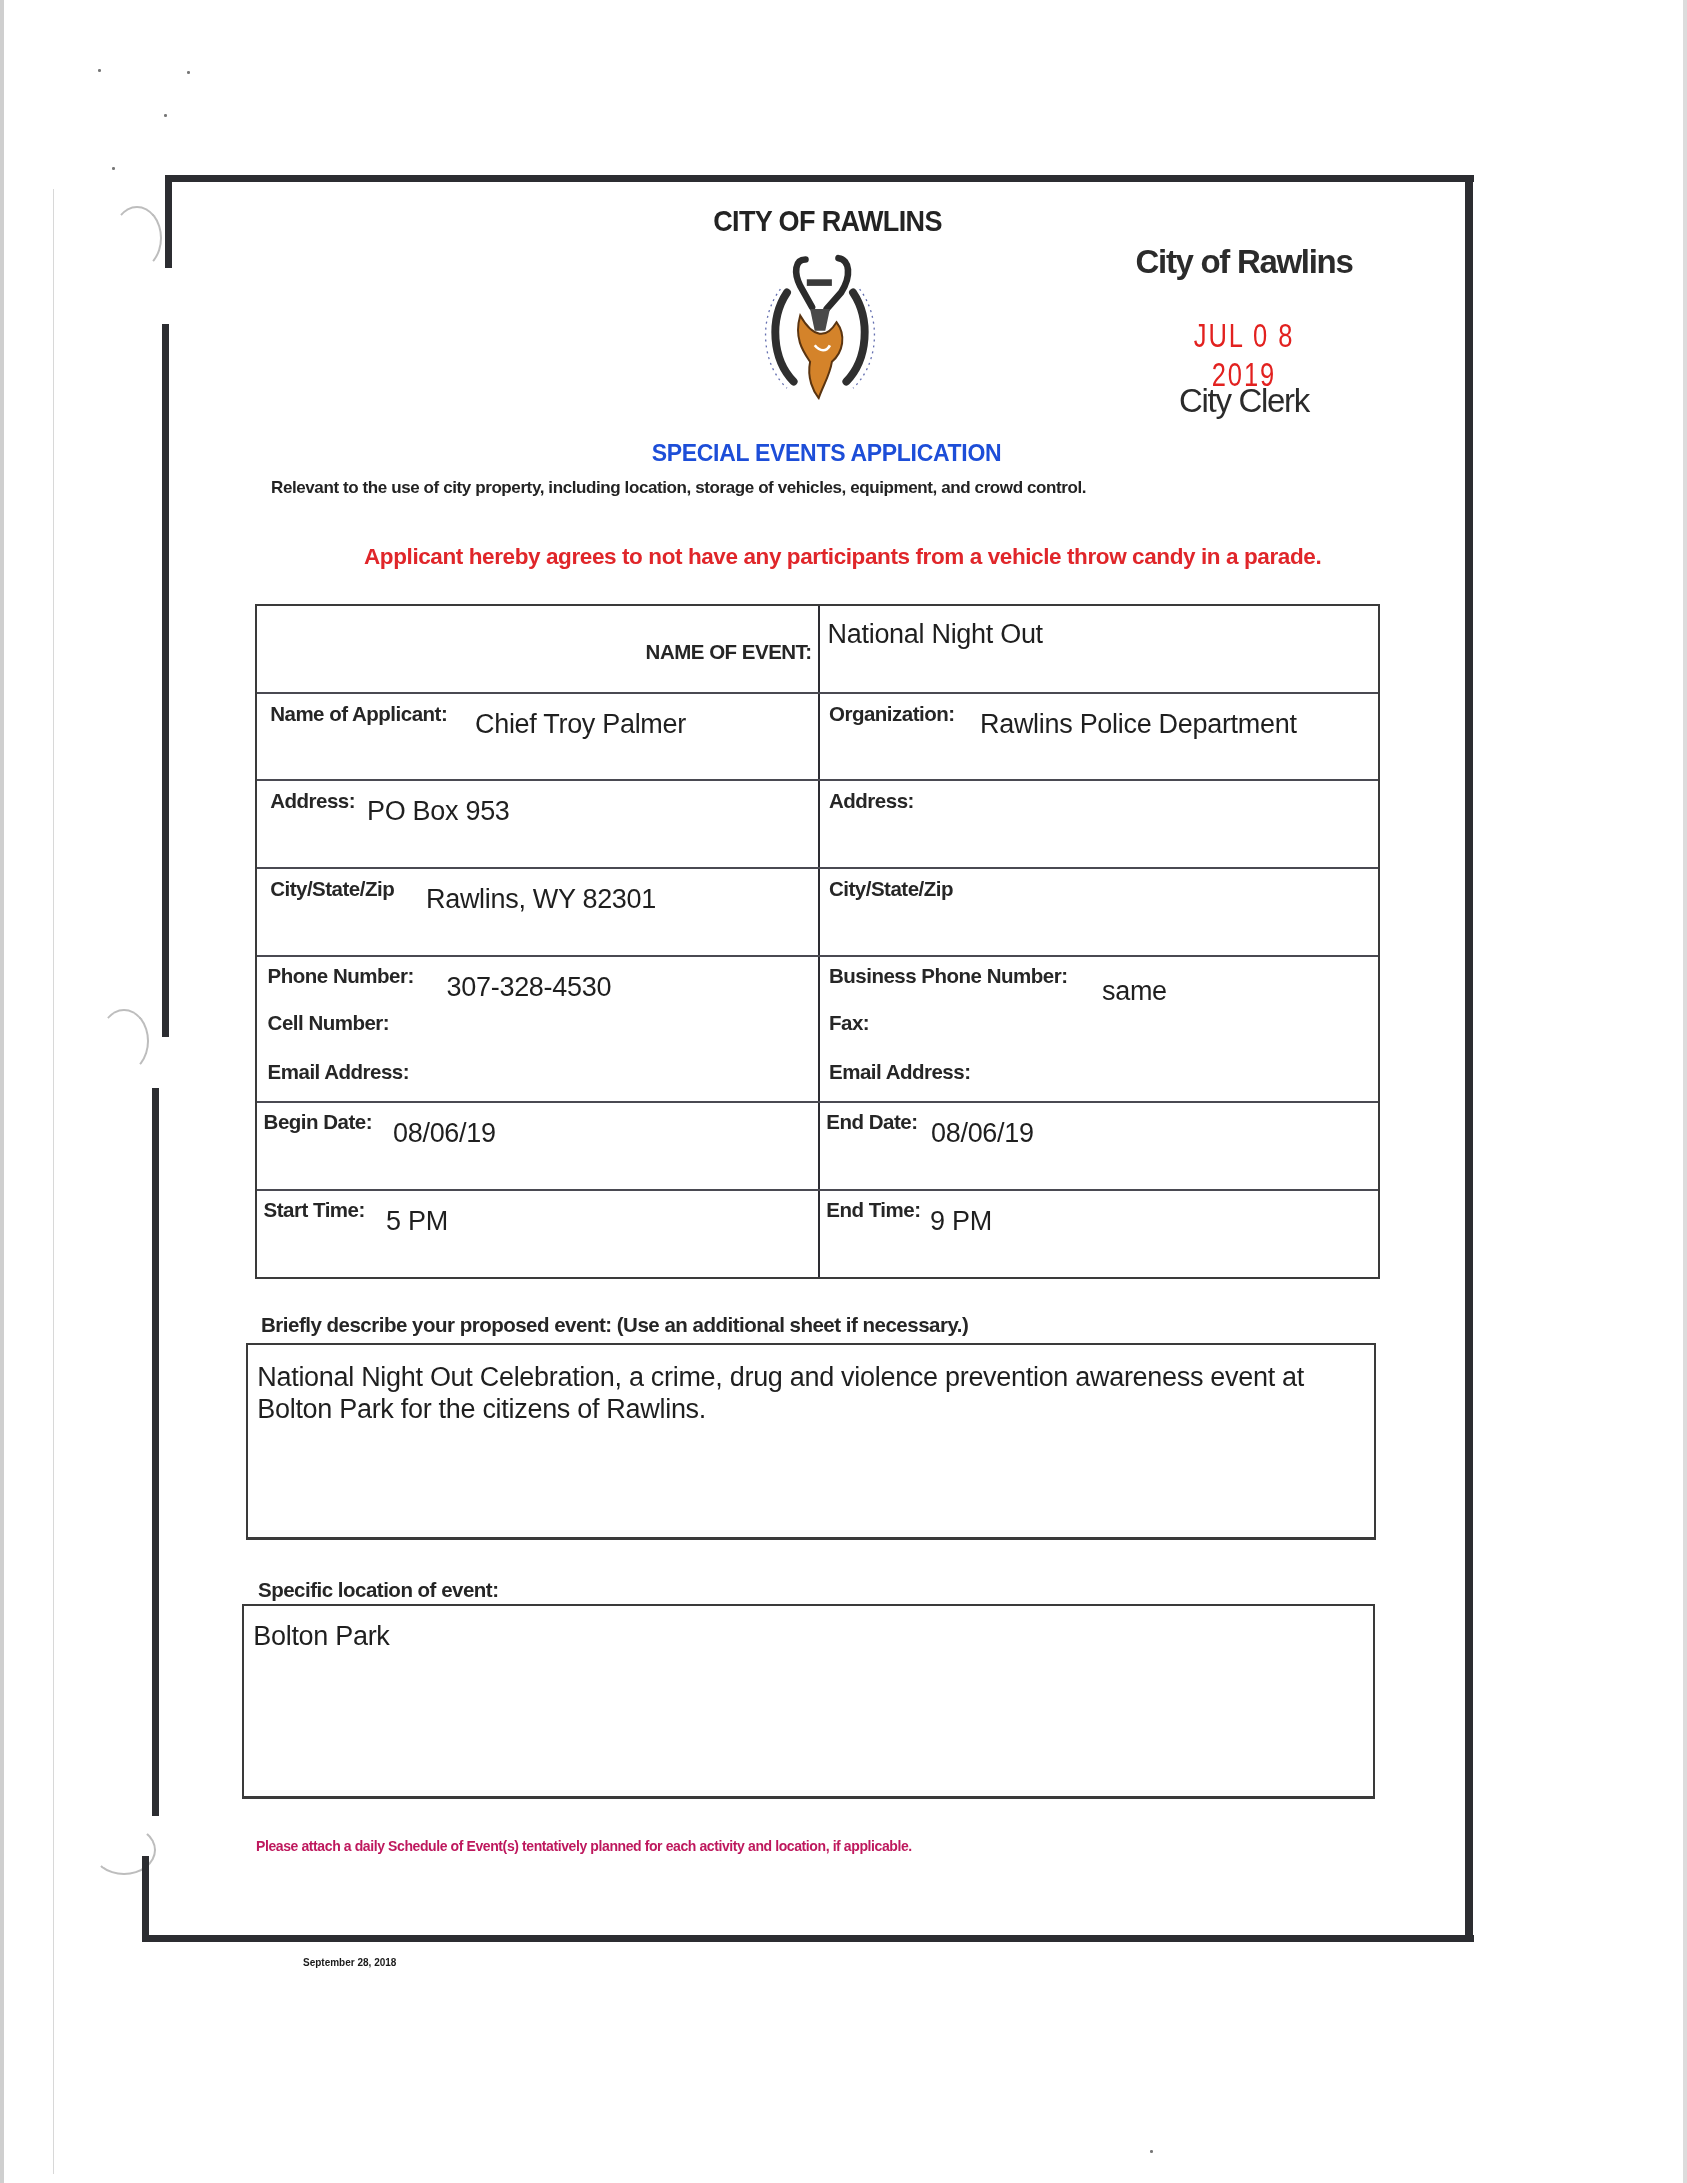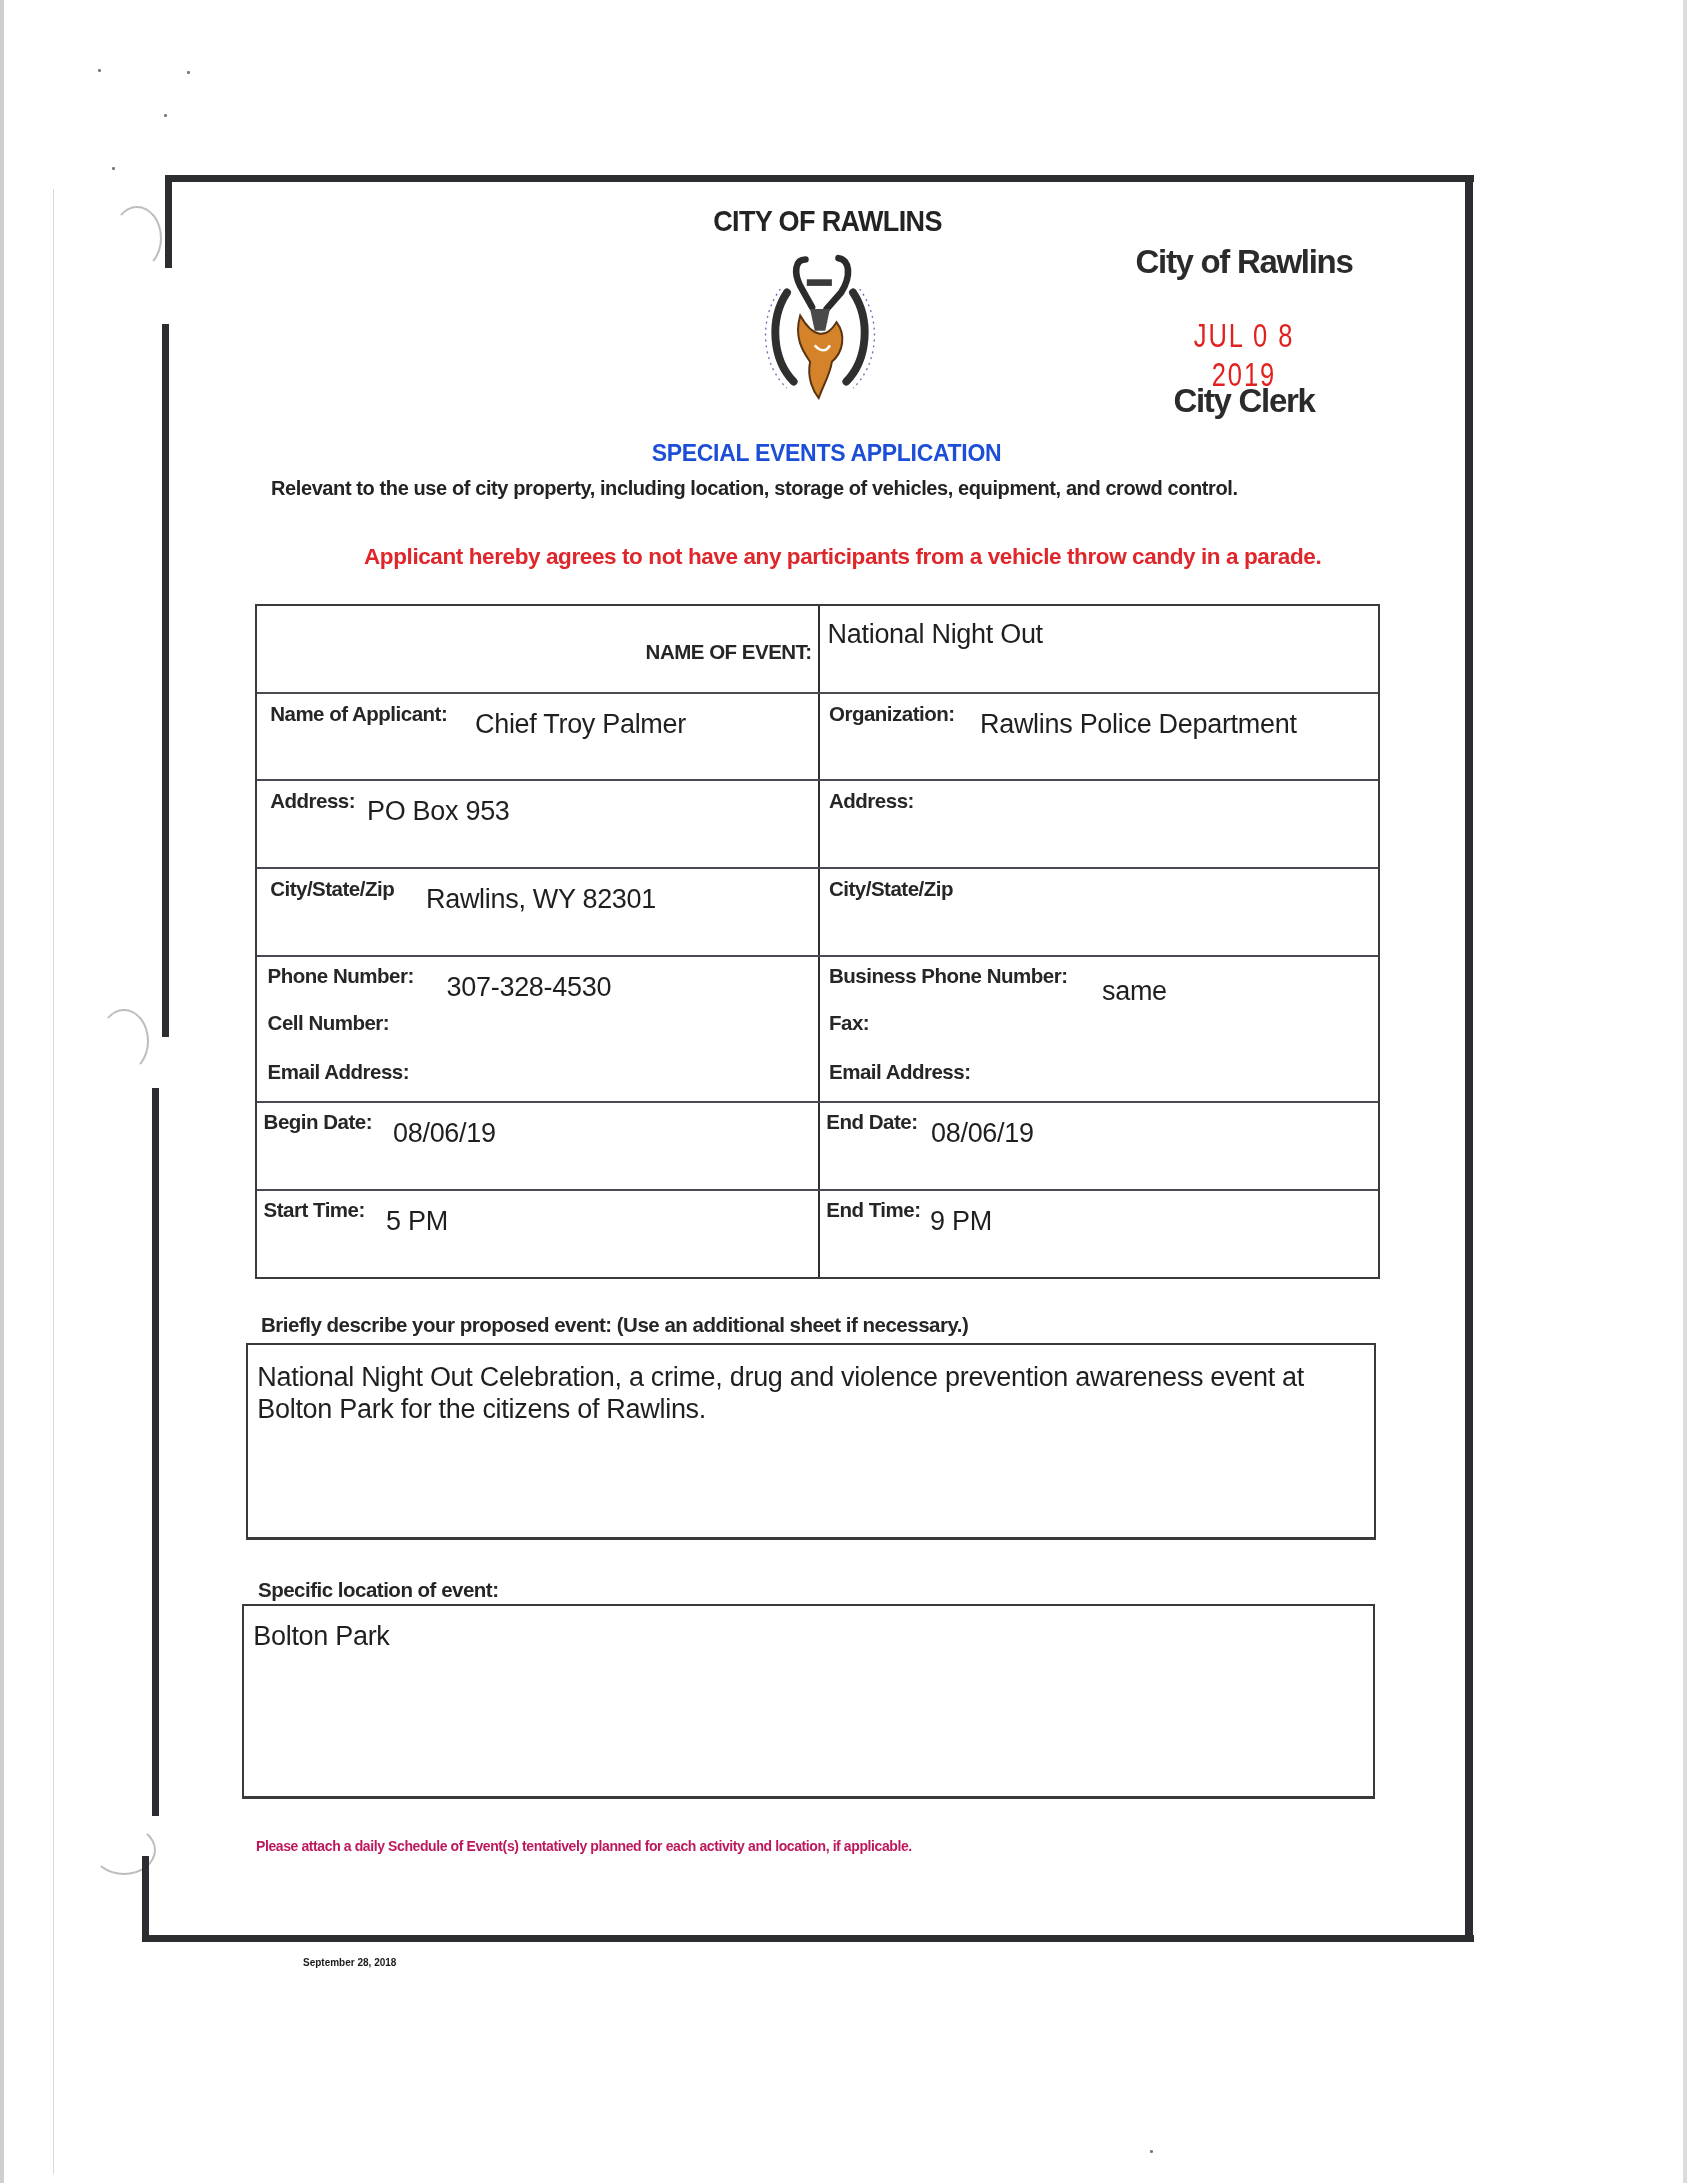--- a/index.html
+++ b/index.html
@@ -27,25 +27,25 @@
                   font-size: 30px; font-weight: bold; letter-spacing: -0.7px; color: #232323;
                   transform: scaleX(0.9); }
     .seal { left: 754px; top: 246px; width: 132px; height: 159px; }
 
     .stamp-org { left: 1135px; top: 243px; width: 218px; text-align: center;
                  font-size: 33px; font-weight: bold; letter-spacing: -1.3px; color: #2b2b2b; }
     .stamp-date { left: 1138px; top: 316px; width: 212px; text-align: center;
                   font-size: 34px; color: #e2211f; letter-spacing: 2.6px;
                   transform: scaleX(0.75); }
     .stamp-dept { left: 1135px; top: 382px; width: 218px; text-align: center;
-                  font-size: 33px; font-weight: bold; letter-spacing: -1.3px; color: #2b2b2b; }
+                  font-size: 33px; font-weight: normal; letter-spacing: -1.3px; color: #2b2b2b; }
 
     .form-title { left: 595px; top: 440px; width: 463px; text-align: center;
                   font-size: 23px; font-weight: bold; color: #1d4ed8; letter-spacing: -0.3px; }
-    .relevance { left: 271px; top: 471px; width: 1111px; font-size: 20px; font-weight: bold;
+    .relevance { left: 271px; top: 471px; width: 1111px; font-size: 17px; font-weight: bold;
                  line-height: 34px; color: #232323; letter-spacing: -0.4px; }
     .candy-notice { left: 364px; top: 544px; width: 1006px; font-size: 22.5px; font-weight: bold;
                     color: #e0262a; letter-spacing: -0.4px; }
 
     
     .form-table { left: 255px; top: 604px; width: 1125px; height: 675px;
                   border: 2px solid #3a3a3a; box-sizing: border-box; }
     .hline { position: absolute; left: 0; width: 100%; height: 2px; background: #4a4a52; }
     .vline { position: absolute; left: 561px; top: 0; width: 2px; height: 100%; background: #2d2d33; }
     .cell { position: absolute; box-sizing: border-box; padding: 0; }

